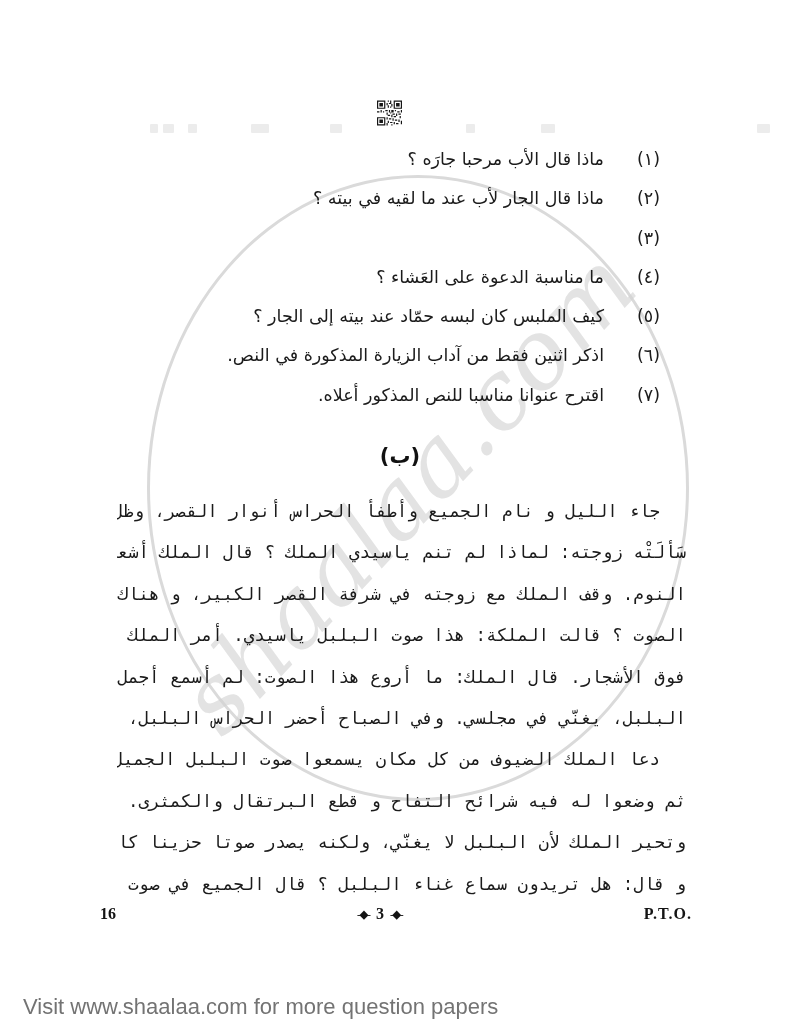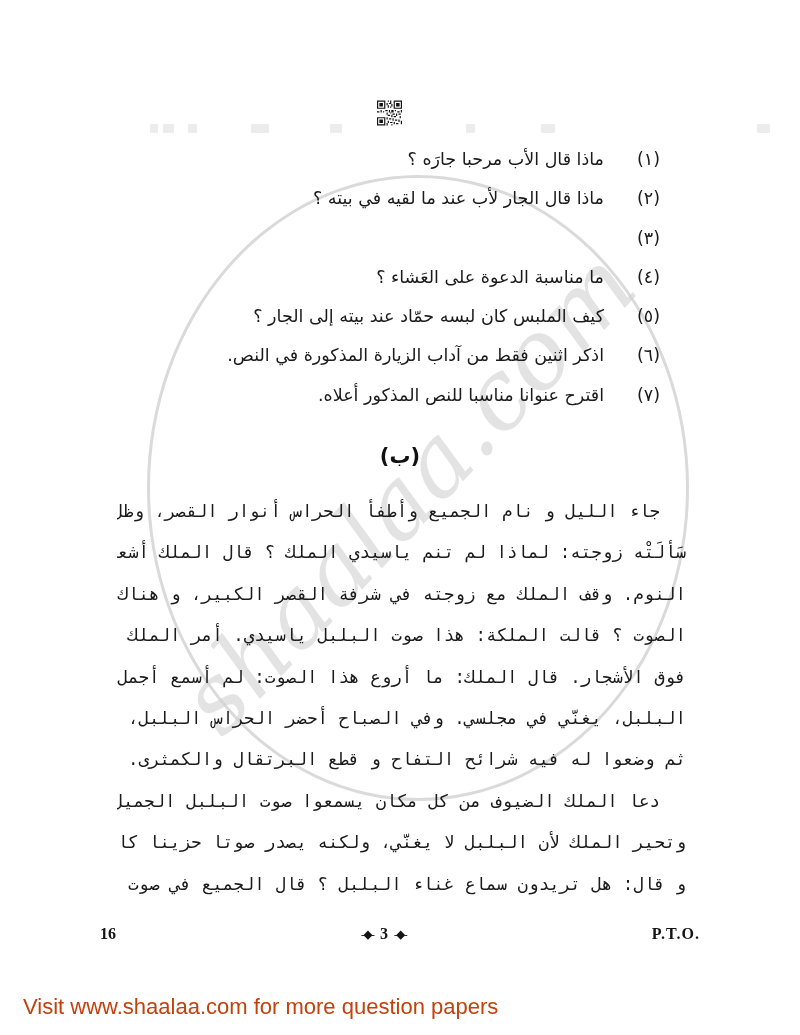--- a/index.html
+++ b/index.html
@@ -41,31 +41,31 @@
     direction:rtl; font-size:17.5px; color:#1b1b1b;
   }
   .p-line {
     height:41.4px; line-height:41.4px; overflow:hidden;
     text-align:justify; text-align-last:justify; white-space:nowrap;font-family:Liberation Mono, monospace;
   }
   .p-line.indent { padding-right:26px; }
   .p-line.end { text-align-last:right; }
   
   .footer {
-    position:absolute; top:905px; left:100px; right:100px; z-index:2;
+    position:absolute; top:905px; left:100px; right:108px; z-index:2;
     display:flex; justify-content:space-between; align-items:center;
-    font-family:"Liberation Serif", serif; font-size:16px; font-weight:600; color:#141414;margin-top:20px;
+    font-family:"Liberation Serif", serif; font-size:16px; font-weight:600; color:#141414;
   }
   .pagenum { display:flex; align-items:center; gap:6px; font-weight:600; }
   .orn { font-size:11px; color:#141414; letter-spacing:-1px; }
   .pto { letter-spacing:1px; }
   
   .caption {
     position:absolute; left:23px; top:994px; z-index:2;
-    font-family:"Liberation Sans", sans-serif; font-size:22px; color:#c2410c;
+    font-family:"Liberation Sans", sans-serif; font-size:22px; color:#737373;
   }
 </style>
 </head>
 <body>
 
 <div class="page">
 
   <div class="wm-circle"></div>
   <div class="wm-text">shaalaa.com</div>
 
@@ -118,22 +118,22 @@
 
   <div class="section-head">(ب)</div>
 
   <div class="passage">
     <div class="p-line indent">جاء الليل و نام الجميع وأطفأ الحراس أنوار القصر، وظل الملك مستيقظا.</div>
     <div class="p-line">سَألَتْه زوجته: لماذا لم تنم ياسيدي الملك ؟ قال الملك أشعر بأرق شديد، ولا أستطيع</div>
     <div class="p-line">النوم. وقف الملك مع زوجته في شرفة القصر الكبير، و هناك سمع صوتا عذبا يأتي من</div>
     <div class="p-line">الصوت ؟ قالت الملكة: هذا صوت البلبل ياسيدي. أمر الملك الحراس: أحضروا</div>
     <div class="p-line">فوق الأشجار. قال الملك: ما أروع هذا الصوت: لم أسمع أجمل منه، ما هذا</div>
     <div class="p-line">البلبل، يغنّي في مجلسي. وفي الصباح أحضر الحراس البلبل، وبنوا له قفصًا من ذهب،</div>
+    <div class="p-line indent">دعا الملك الضيوف من كل مكان يسمعوا صوت البلبل الجميل. اندهش</div>
     <div class="p-line end">ثم وضعوا له فيه شرائح التفاح و قطع البرتقال والكمثرى.</div>
-    <div class="p-line indent">دعا الملك الضيوف من كل مكان يسمعوا صوت البلبل الجميل. اندهش</div>
     <div class="p-line">وتحير الملك لأن البلبل لا يغنّي، ولكنه يصدر صوتا حزينا كالبكاء. قام حكيم المملكة</div>
     <div class="p-line">و قال: هل تريدون سماع غناء البلبل ؟ قال الجميع في صوت واحد: نَعَمْ، ففتح</div>
   </div>
 
   <div class="footer">
     <span>16</span>
     <span class="pagenum">
       <span class="orn">-◆-</span>
       <span>3</span>
       <span class="orn">-◆-</span>

